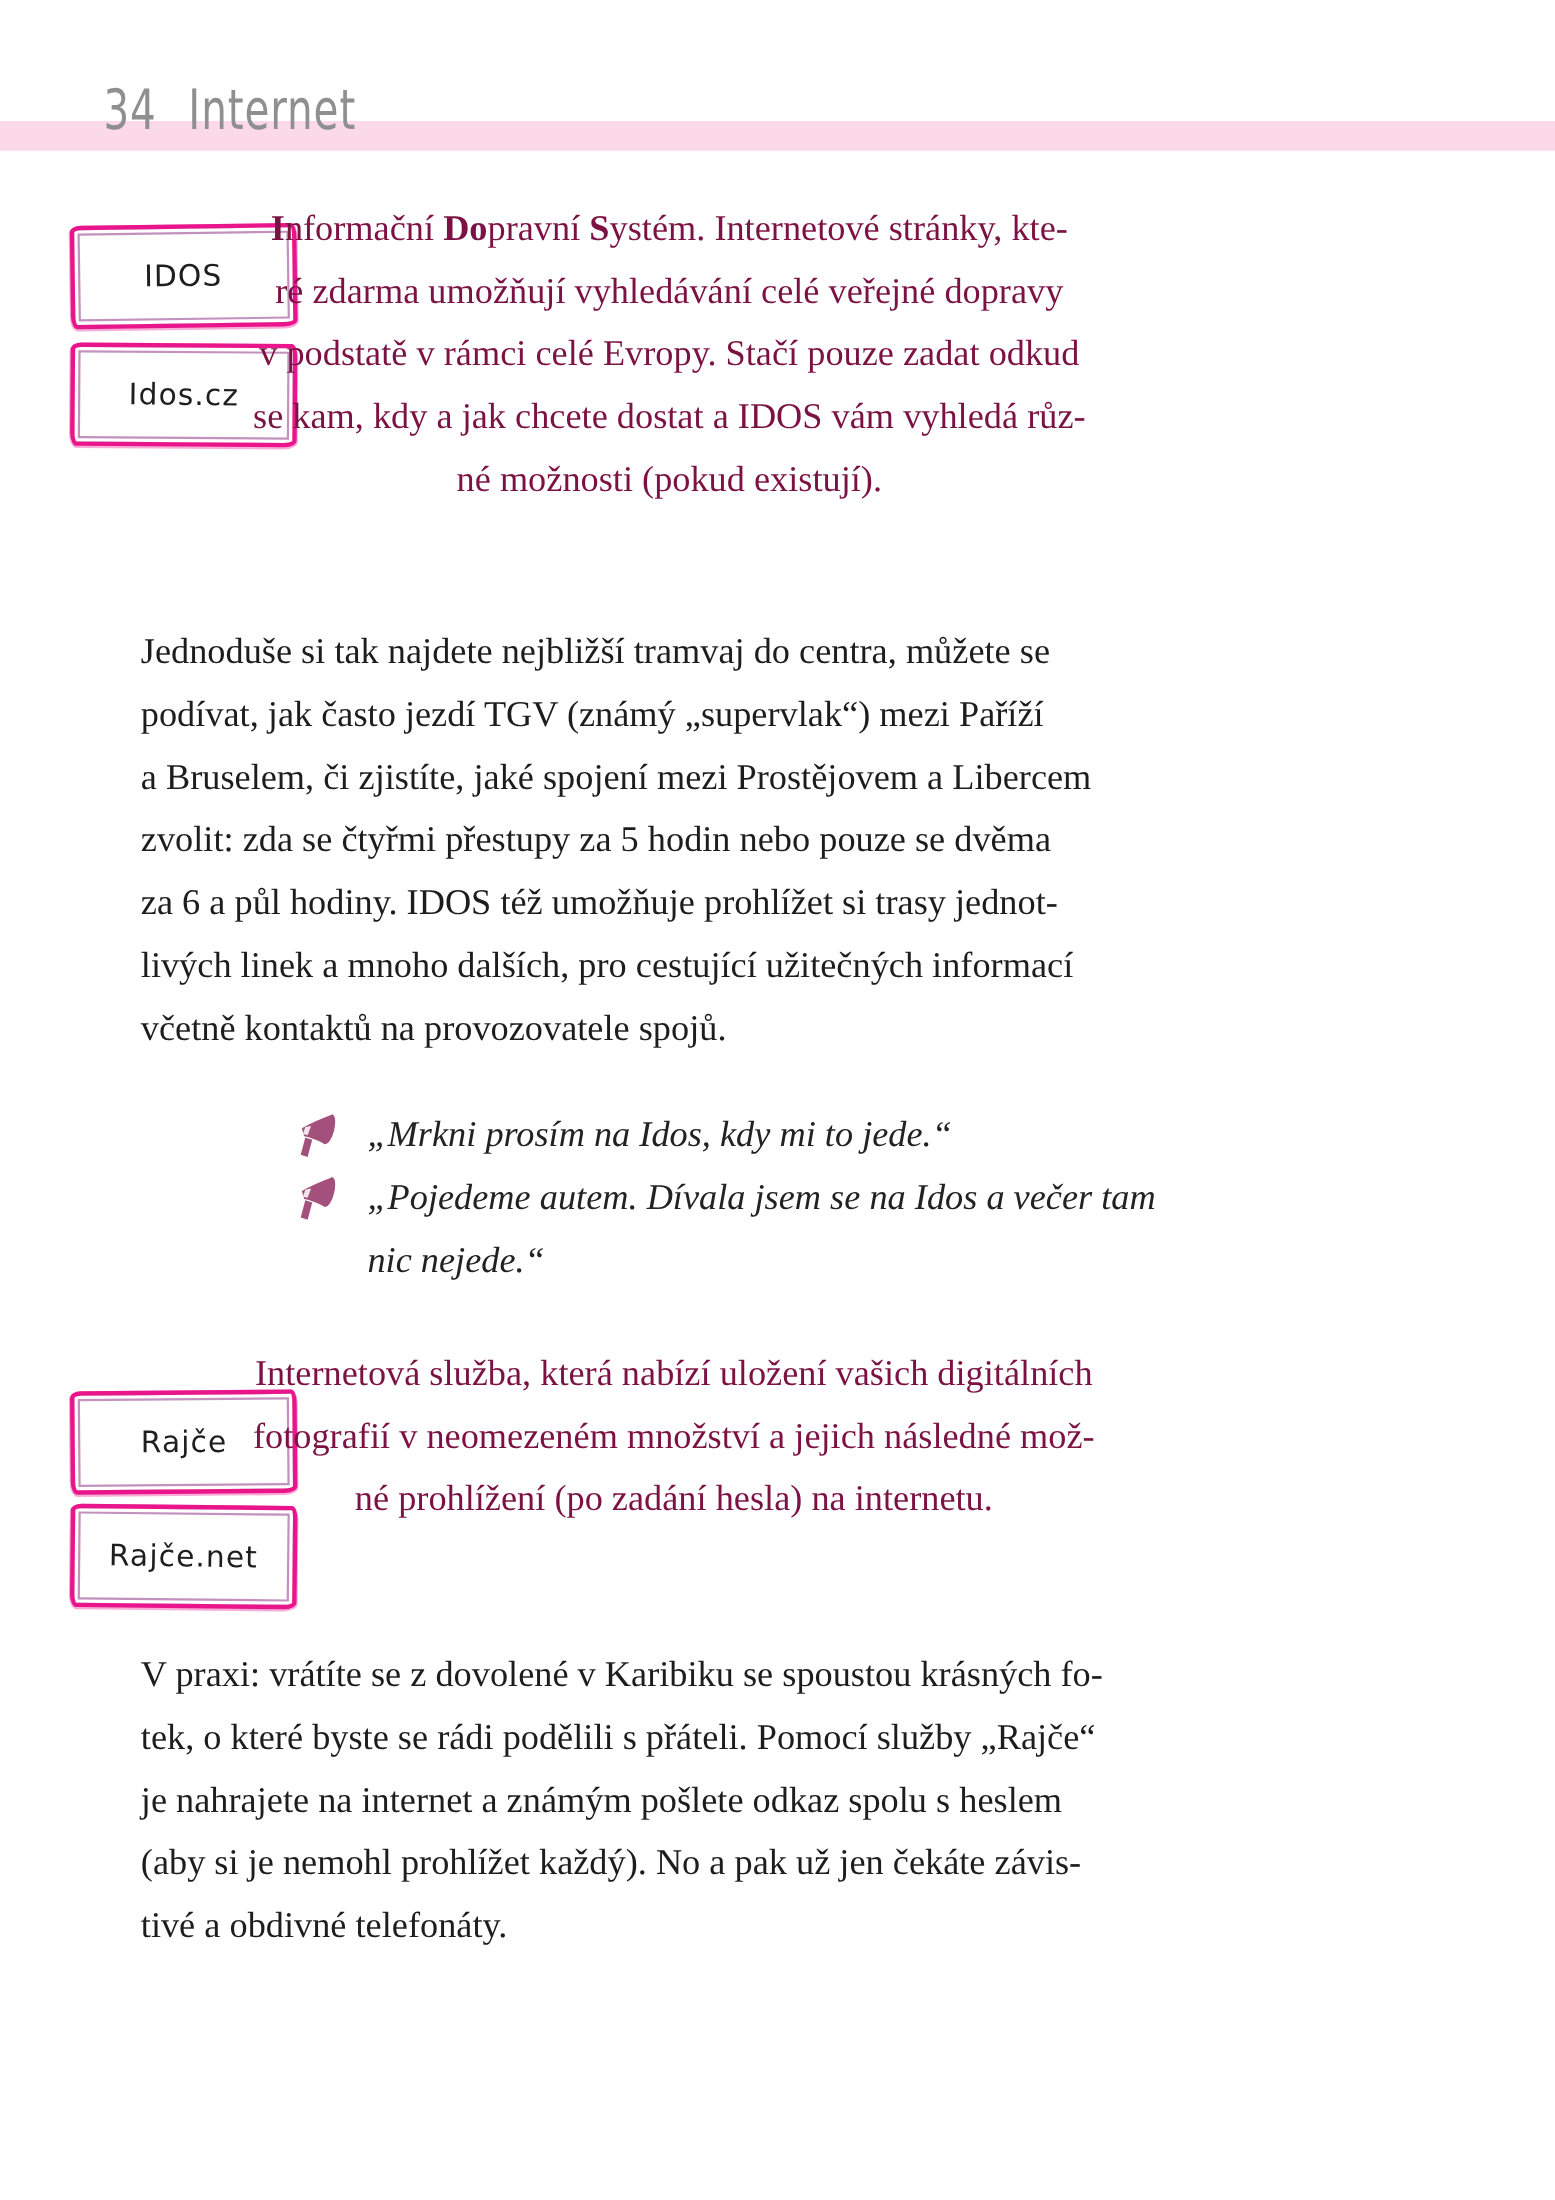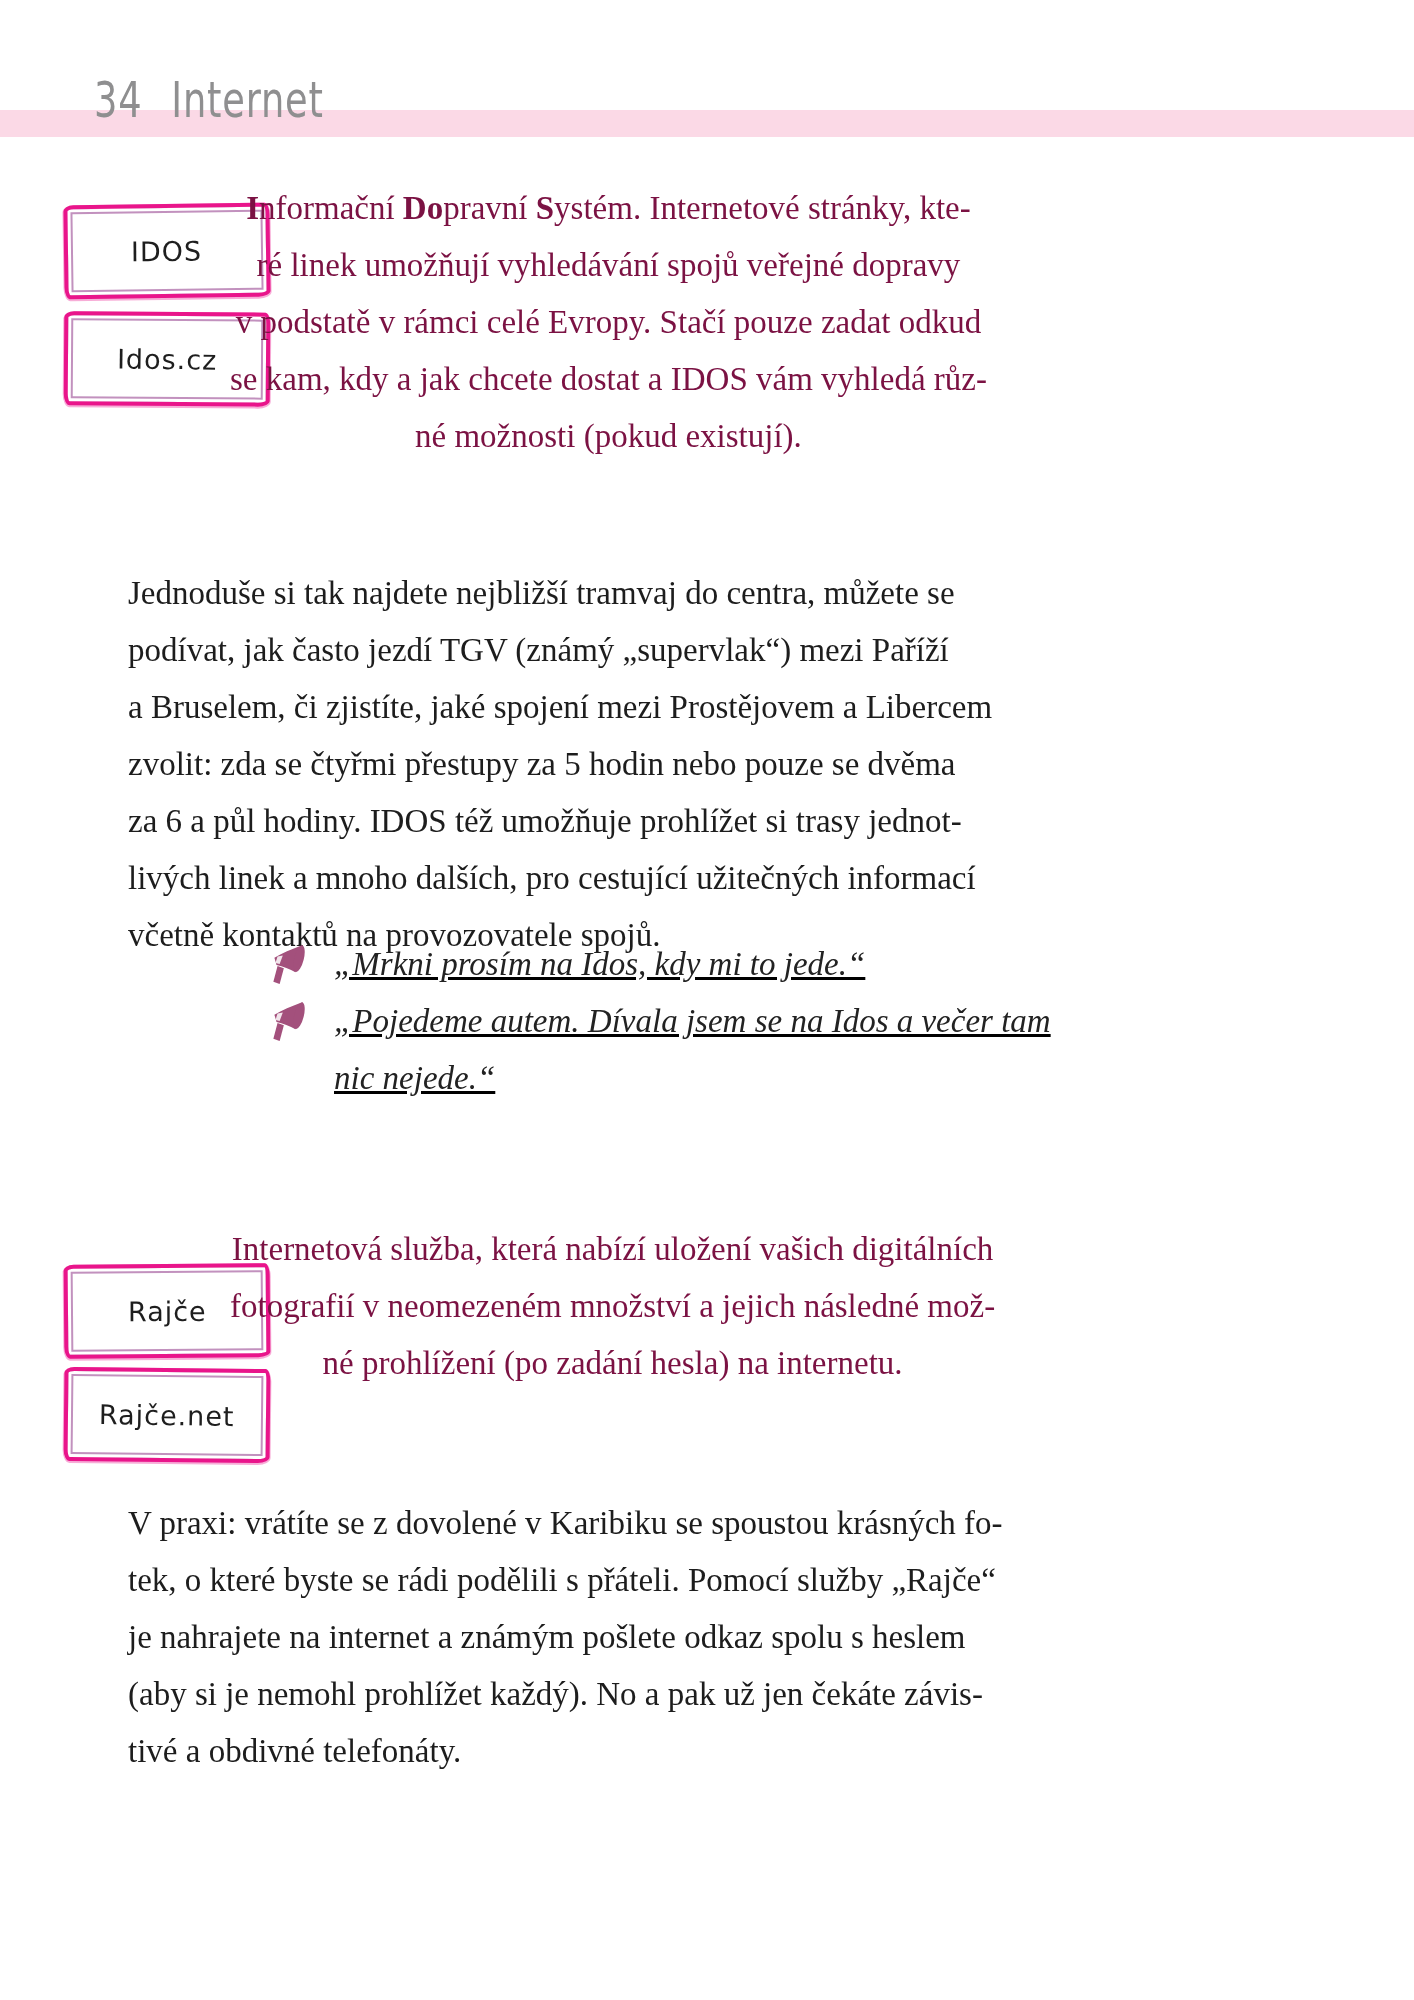--- a/index.html
+++ b/index.html
@@ -38,21 +38,21 @@
   .def .line{line-height:57px;white-space:nowrap;}
   .def .line b{font-weight:bold;}
   .def1{top:180px;}
   .def2{top:1221px;}
 
   .bodytext{position:absolute;left:128px;color:#1d1d1d;font-size:33px;}
   .bodytext .line{line-height:57px;white-space:nowrap;}
   .b1{top:565px;}
   .b2{top:1495px;}
 
-  .quotes{position:absolute;left:268px;top:936px;text-decoration:underline;}
+  .quotes{position:absolute;left:268px;top:1004px;}
   .quote{display:flex;align-items:flex-start;}
   .q-icon{width:40px;height:44px;margin-top:8px;margin-right:26px;flex:none;}
   .q-lines .line{font-style:italic;font-size:33px;line-height:57px;white-space:nowrap;color:#222222;}
 </style>
 </head>
 <body>
 
 <div class="page">
 
   <div class="band top"></div>
@@ -65,21 +65,21 @@
 
   <div class="frame f1">
     <span class="frame-label">IDOS</span>
   </div>
   <div class="frame f2">
     <span class="frame-label">Idos.cz</span>
   </div>
 
   <div class="def def1">
     <div class="line"><b>I</b><span>nformační </span><b>Do</b><span>pravní </span><b>S</b><span>ystém. Internetové stránky, kte-</span></div>
-    <div class="line">ré linek umožňují vyhledávání spojů veřejné dopravy</div>
+    <div class="line">ré zdarma umožňují vyhledávání celé veřejné dopravy</div>
     <div class="line">v podstatě v rámci celé Evropy. Stačí pouze zadat odkud</div>
     <div class="line">se kam, kdy a jak chcete dostat a IDOS vám vyhledá růz-</div>
     <div class="line">né možnosti (pokud existují).</div>
   </div>
 
   <div class="bodytext b1">
     <div class="line">Jednoduše si tak najdete nejbližší tramvaj do centra, můžete se</div>
     <div class="line">podívat, jak často jezdí TGV (známý „supervlak“) mezi Paříží</div>
     <div class="line">a Bruselem, či zjistíte, jaké spojení mezi Prostějovem a Libercem</div>
     <div class="line">zvolit: zda se čtyřmi přestupy za 5 hodin nebo pouze se dvěma</div>

